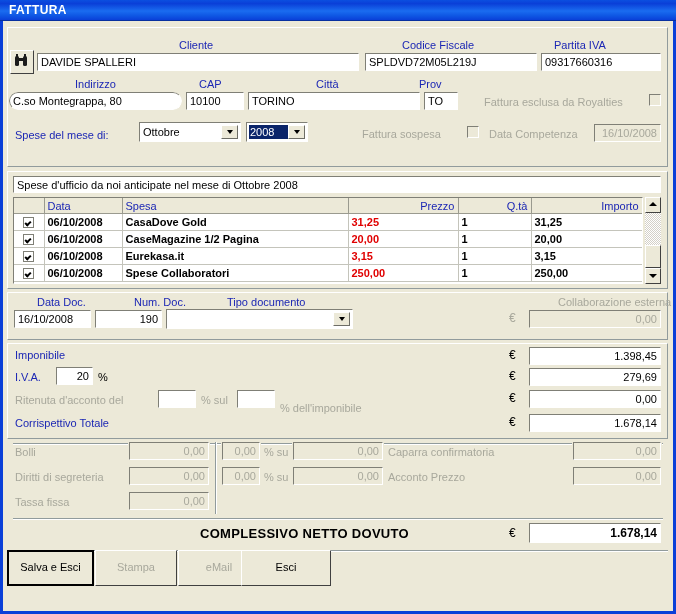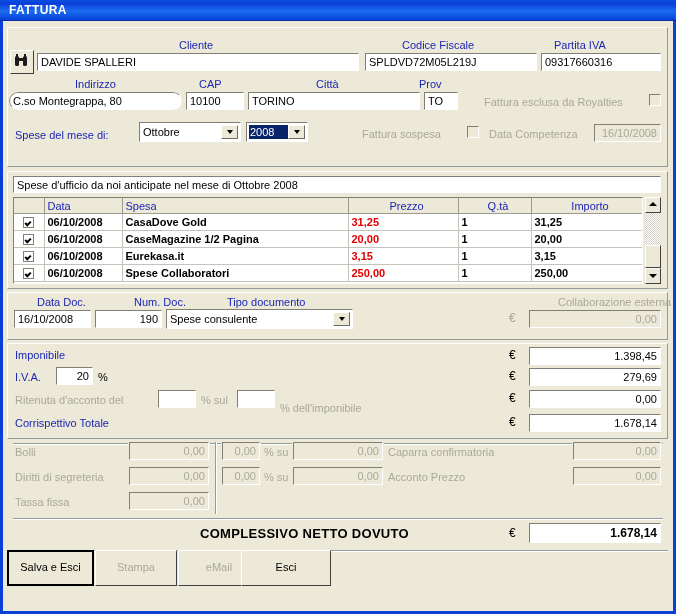--- a/index.html
+++ b/index.html
@@ -173,21 +173,21 @@
     font-weight: normal;
     text-align: left;
     height: 15px;
     padding: 0 3px;
     border-right: 1px solid #9a9a8f;
     border-bottom: 1px solid #9a9a8f;
     font-size: 11px;
     overflow: hidden;
     white-space: nowrap;
   }
-  #grid th.r { text-align: center; padding-left: 10px; }
+  #grid th.r { text-align: right; padding-left: 10px; }
   #grid td {
     height: 16px;
     padding: 0 3px;
     border-right: 1px solid #c4c4bb;
     border-bottom: 1px solid #c4c4bb;
     font-weight: bold;
     color: #000;
     white-space: nowrap;
     overflow: hidden;
   }
@@ -431,21 +431,20 @@
     <div class="panel" style="left:4px; top:271px; width:661px; height:48px;"></div>
 
     <span class="lbl" style="left:34px; top:275px;">Data Doc.</span>
     <span class="lbl" style="left:116px; top:275px;padding-left:15px;">Num. Doc.</span>
     <span class="lbl" style="left:224px; top:275px;">Tipo documento</span>
     <span class="lbl dim" style="left:533px; top:275px;margin-left:22px;">Collaborazione esterna</span>
 
     <div class="fld" style="left:11px; top:289px; width:77px; height:18px;">16/10/2008</div>
     <div class="fld right" style="left:92px; top:289px; width:67px; height:18px;">190</div>
     <div class="combo" style="left:163px; top:288px; width:187px; height:20px;">
-      <span class="cv">Spese consulente</span>
       <span class="carrow"></span>
     </div>
     <span class="eur dim" style="left:506px; top:290px;">€</span>
     <div class="fld ro right" style="left:526px; top:289px; width:132px; height:18px;">0,00</div>
 
     <div class="panel" style="left:4px; top:322px; width:661px; height:96px;"></div>
 
     <span class="lbl" style="left:12px; top:328px;">Imponibile</span>
     <span class="eur" style="left:506px; top:327px;">€</span>
     <div class="fld ro right" style="left:526px; top:326px; width:132px; height:18px; background:#fff; color:#000;">1.398,45</div>

